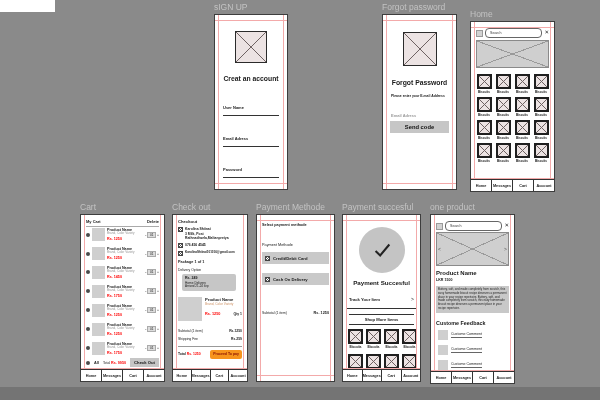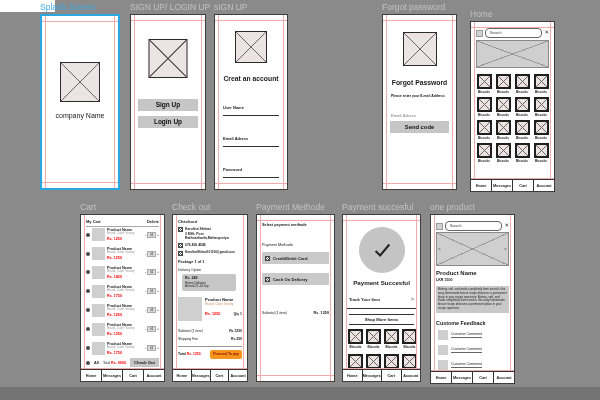--- a/index.html
+++ b/index.html
@@ -109,44 +109,21 @@
 
   .ctr{text-align:center;}
 </style>
 </head>
 <body>
 
 <div class="stage">
   <div class="corner-white"></div>
   <div class="bottom-band"></div>
 
-  <section class="ab" style="left:40px;top:14px;width:80px;height:176px">
-    <div class="ab-label blue">Splash Screen</div>
-    <div class="phone selected">
-      <i class="gv l"></i>
-        <i class="gv r"></i>
-      <i class="gh t"></i>
-        <i class="gh b"></i>
-      <div class="ximg" style="position:absolute;left:50%;top:46px;width:40px;height:40px;transform:translateX(-50%)"></div>
-      <div class="ctr" style="position:absolute;left:0;right:0;top:96px;font-size:7px">company Name</div>
-    </div>
-  </section>
-
-  <section class="ab" style="left:130px;top:14px;width:76px;height:176px">
-    <div class="ab-label">SIGN UP/ LOGIN UP</div>
-    <div class="phone">
-      <i class="gv l"></i>
-        <i class="gv r"></i>
-      <i class="gh t"></i>
-        <i class="gh b"></i>
-      <div class="ximg" style="position:absolute;left:50%;top:24px;width:39px;height:39px;transform:translateX(-50%)"></div>
-      <div class="btn" style="position:absolute;left:7px;right:7px;top:84px;height:12px;line-height:12px;font-size:6.5px">Sign Up</div>
-      <div class="btn" style="position:absolute;left:7px;right:7px;top:101px;height:12px;line-height:12px;font-size:6.5px">Login Up</div>
-    </div>
-  </section>
+
 
   <section class="ab" style="left:214px;top:14px;width:74px;height:176px">
     <div class="ab-label">sIGN UP</div>
     <div class="phone">
       <i class="gv l"></i>
         <i class="gv r"></i>
       <i class="gh t"></i>
         <i class="gh b"></i>
       <div class="ximg" style="position:absolute;left:50%;top:16px;width:32px;height:32px;transform:translateX(-50%)"></div>
       <div class="ctr" style="position:absolute;left:0;right:0;top:60px;font-size:6.8px;font-weight:bold">Creat an account</div>

